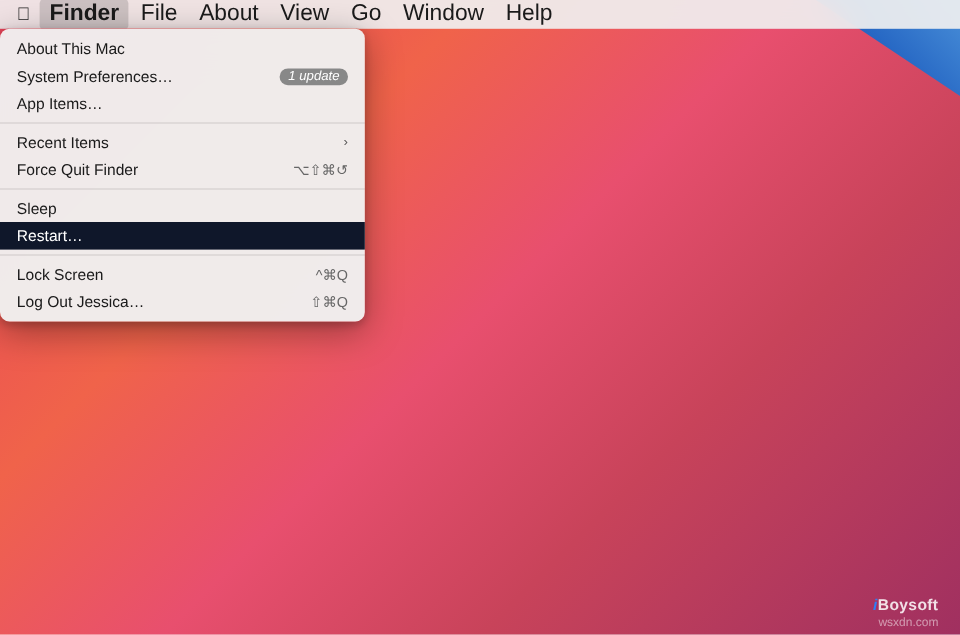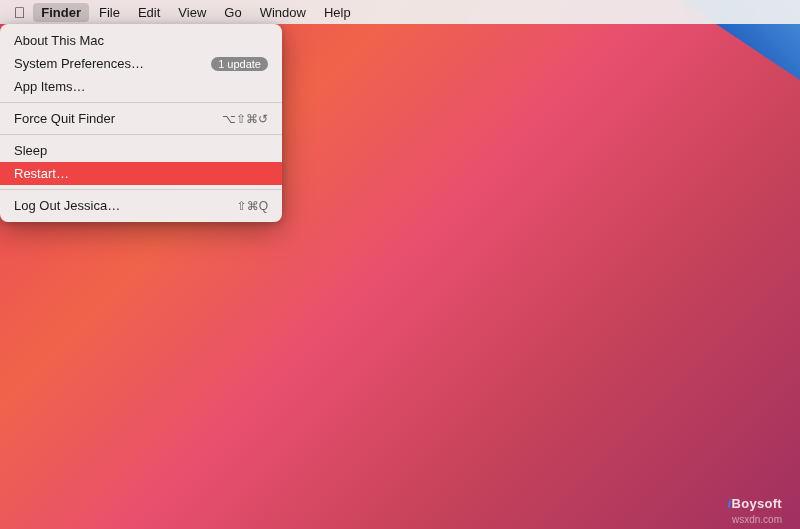--- a/index.html
+++ b/index.html
@@ -65,21 +65,21 @@
       backdrop-filter: blur(10px);
       display: flex;
       align-items: center;
       padding: 0 8px;
       gap: 2px;
       z-index: 100;
     }
 
     .menubar-item {
       padding: 2px 8px;
-      font-size: 13px;
+      font-size: 19px;
       font-weight: 400;
       color: #1a1a1a;
       border-radius: 4px;
       cursor: pointer;
       white-space: nowrap;
     }
     .menubar-item.apple {
       font-size: 15px;
       font-weight: 900;
       padding: 2px 6px;
@@ -89,57 +89,58 @@
     }
     .menubar-item.bold {
       font-weight: 600;
     }
 
     
     .dropdown {
       position: absolute;
       top: 24px;
       left: 0px;
-      width: 282px;
+      width: 304px;
       background: rgba(240,240,240,0.97);
       backdrop-filter: blur(20px);
       border-radius: 8px;
       box-shadow: 0 8px 30px rgba(0,0,0,0.35), 0 2px 8px rgba(0,0,0,0.2);
       padding: 5px 0;
       z-index: 200;
     }
 
     .menu-item {
       display: flex;
       align-items: center;
       justify-content: space-between;
       padding: 4px 14px;
       font-size: 13px;
       color: #1a1a1a;
       cursor: pointer;
       min-height: 22px;
     }
 
     .menu-item.highlighted {
-      background: #ef4444;
+      background: #0f172a;
       color: white;
     }
 
     .menu-item .item-left {
       display: flex;
       align-items: center;
       gap: 6px;
     }
 
     .menu-item .item-right {
       display: flex;
       align-items: center;
       gap: 4px;
       font-size: 12px;
       color: #666;
+      font-style: italic;
     }
 
     .badge {
       background: #888;
       color: white;
       font-size: 11px;
       padding: 1px 7px;
       border-radius: 10px;
       font-weight: 500;
     }
@@ -169,21 +170,21 @@
 
 <div class="watermark">
   <span class="i-blue">i</span><span>Boysoft</span>
 </div>
 <div class="wsxdn">wsxdn.com</div>
 
 <div class="menubar">
   <div class="menubar-item apple"></div>
   <div class="menubar-item bold active">Finder</div>
   <div class="menubar-item">File</div>
-  <div class="menubar-item">Edit</div>
+  <div class="menubar-item">About</div>
   <div class="menubar-item">View</div>
   <div class="menubar-item">Go</div>
   <div class="menubar-item">Window</div>
   <div class="menubar-item">Help</div>
 </div>
 
 <div class="dropdown">
 
   <div class="menu-item">
     <span class="item-left">About This Mac</span>
@@ -197,38 +198,46 @@
       <span class="badge">1 update</span>
     </span>
   </div>
 
   <div class="menu-item">
     <span>App Items…</span>
   </div>
 
   <div class="menu-separator"></div>
 
+  <div class="menu-item">
+    <span>Recent Items</span>
+    <span class="chevron">›</span>
+  </div>
 
   <div class="menu-item">
     <span>Force Quit Finder</span>
     <span class="shortcut-key">⌥⇧⌘↺</span>
   </div>
 
   <div class="menu-separator"></div>
 
   <div class="menu-item">
     <span>Sleep</span>
   </div>
 
   <div class="menu-item highlighted">
     <span>Restart…</span>
   </div>
 
 
   <div class="menu-separator"></div>
 
+  <div class="menu-item">
+    <span>Lock Screen</span>
+    <span class="shortcut-key">^⌘Q</span>
+  </div>
 
   <div class="menu-item">
     <span>Log Out Jessica…</span>
     <span class="shortcut-key">⇧⌘Q</span>
   </div>
 
 </div>
 
 </body></html>

